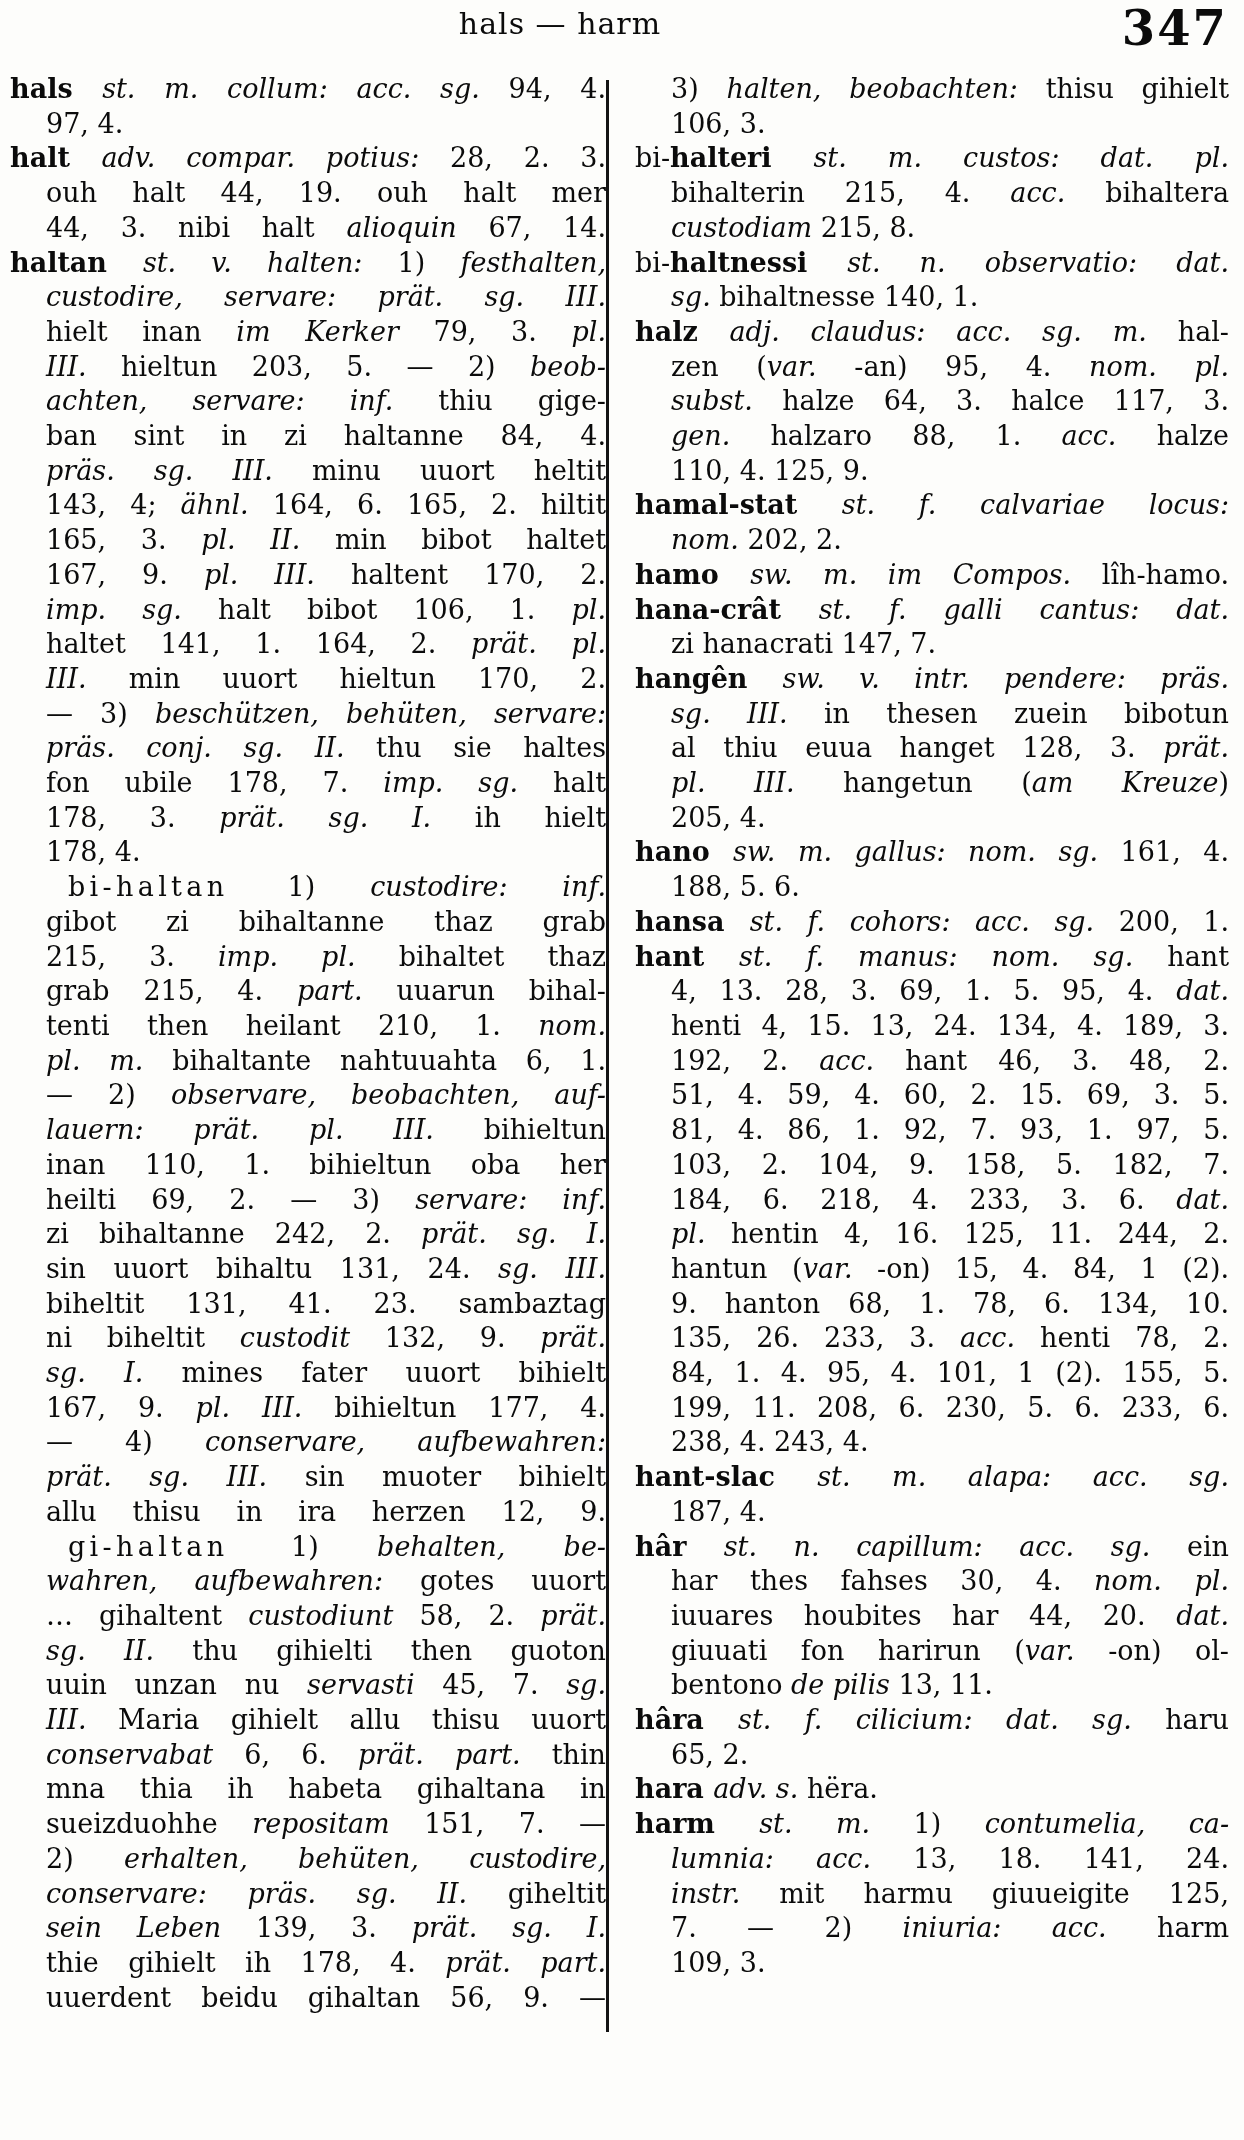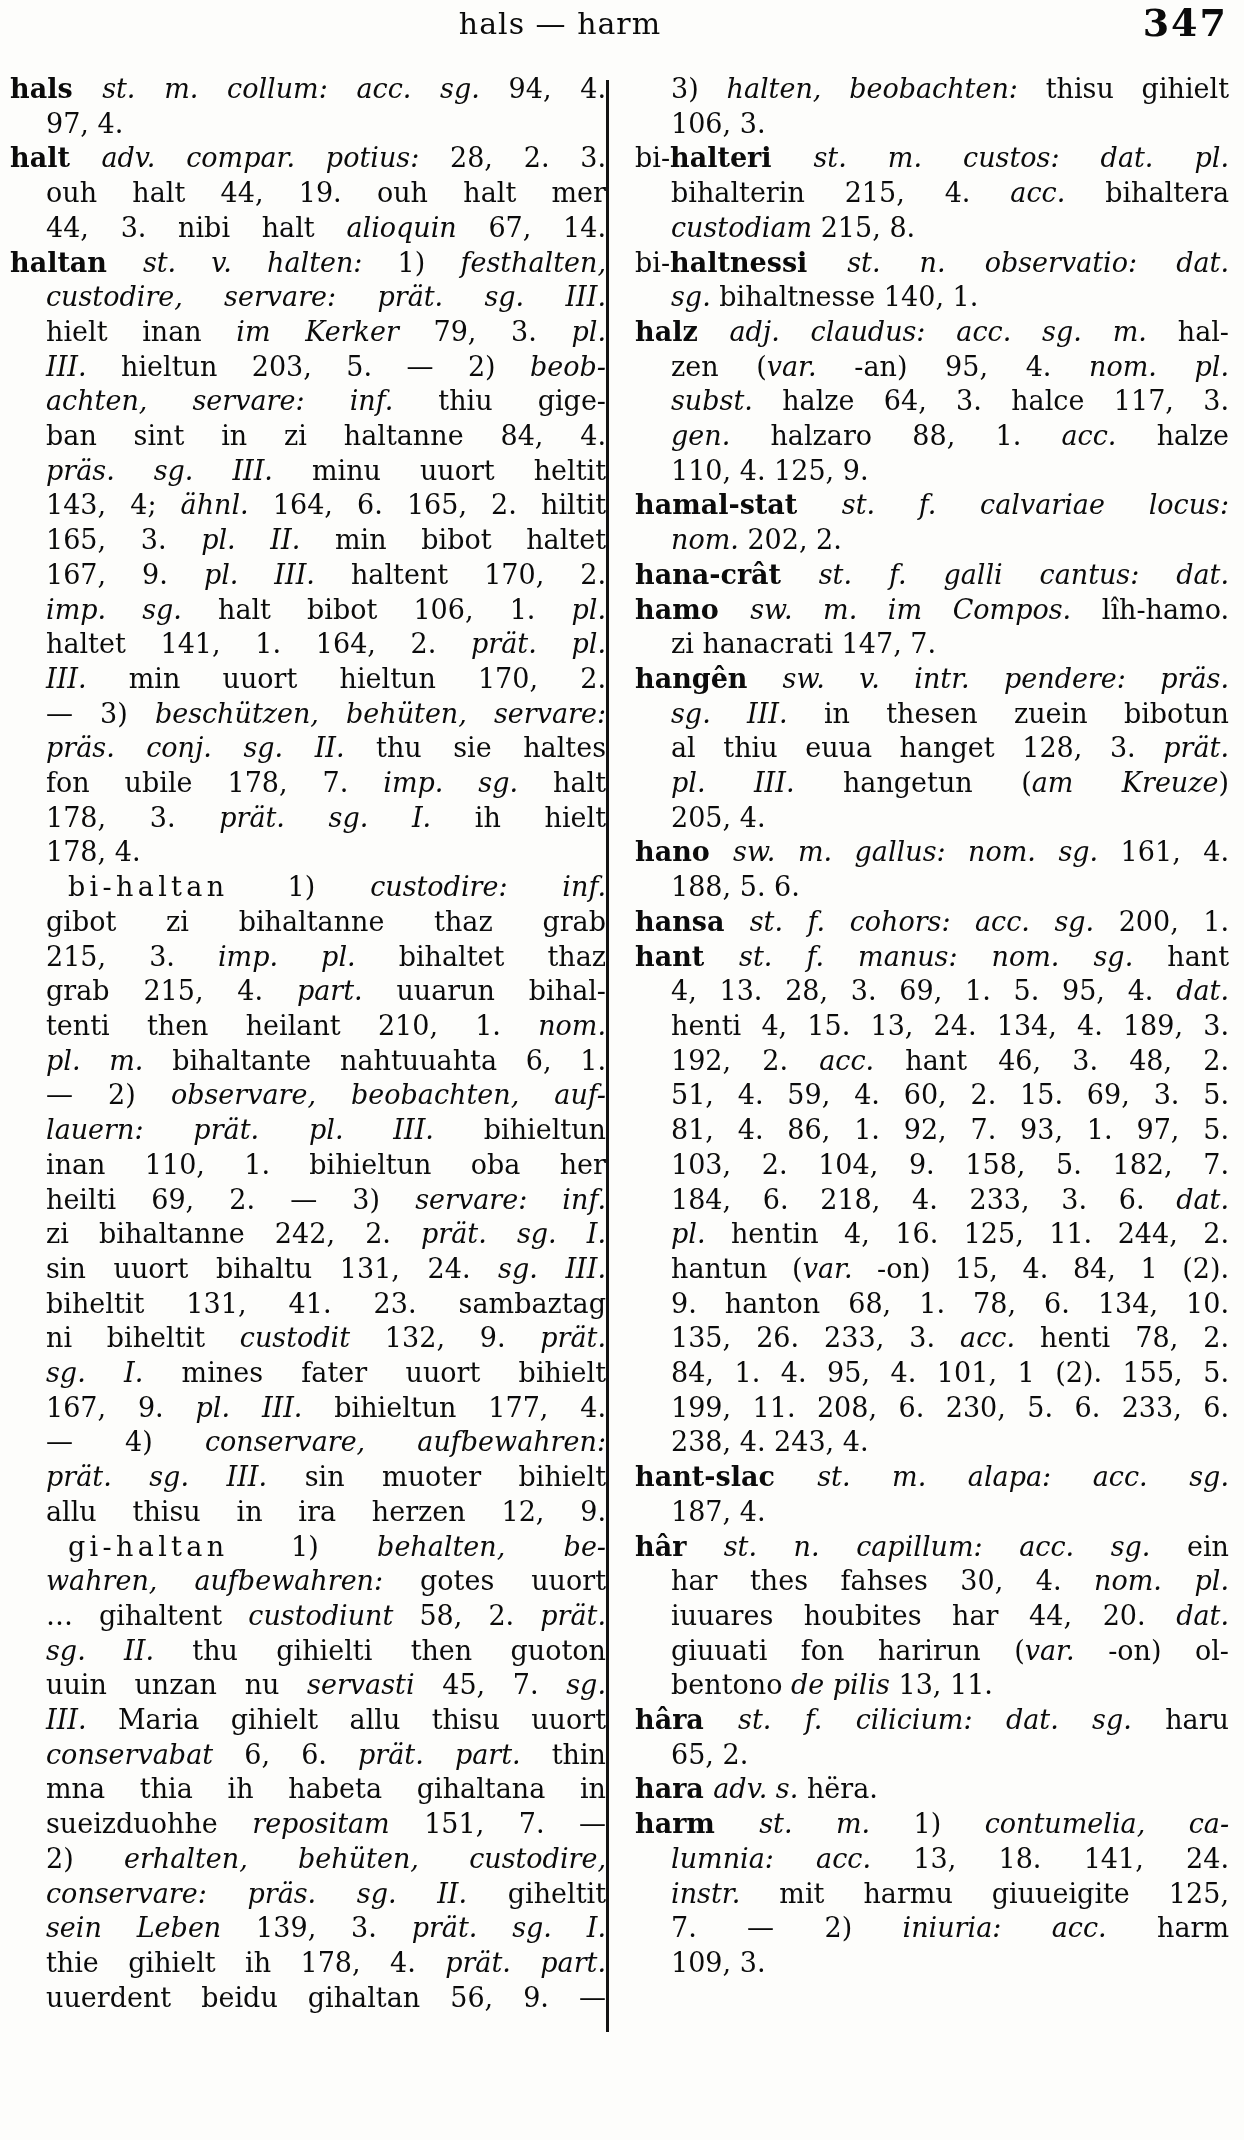--- a/index.html
+++ b/index.html
@@ -14,21 +14,21 @@
   }
   .header { position:relative; height:72px; padding-top:6px; }
   .running-head {
     width:1120px;
     text-align:center;
     font-size:30px;
     letter-spacing:1px;
   }
   .page-num {
     position:absolute; top:0px; right:16px;
-    font-size:38px; font-weight:700; letter-spacing:2px;
+    font-size:48px; font-weight:700; letter-spacing:2px;
   }
   .bodycols { display:flex; padding-left:10px; padding-right:4px; }
   .col {
     width:596px;
     font-size:27px;
     line-height:34.7px;
   }
   .col-right { width:620px; padding-left:26px; }
   .divider {
     width:3px; background:#131313;
@@ -118,22 +118,22 @@
         <div class="ln ind1"><span class="seg-i">custodiam </span><span class="seg-r">215, 8.</span></div>
         <div class="ln ind0 just"><span class="seg-r">bi-</span><span class="seg-b">haltnessi </span><span class="seg-i">st. n. observatio: dat.</span></div>
         <div class="ln ind1"><span class="seg-i">sg. </span><span class="seg-r">bihaltnesse 140, 1.</span></div>
         <div class="ln ind0 just"><span class="seg-b">halz </span><span class="seg-i">adj. claudus: acc. sg. m. </span><span class="seg-r">hal-</span></div>
         <div class="ln ind1 just"><span class="seg-r">zen (</span><span class="seg-i">var. </span><span class="seg-r">-an) 95, 4. </span><span class="seg-i">nom. pl.</span></div>
         <div class="ln ind1 just"><span class="seg-i">subst. </span><span class="seg-r">halze 64, 3. halce 117, 3.</span></div>
         <div class="ln ind1 just"><span class="seg-i">gen. </span><span class="seg-r">halzaro 88, 1. </span><span class="seg-i">acc. </span><span class="seg-r">halze</span></div>
         <div class="ln ind1"><span class="seg-r">110, 4. 125, 9.</span></div>
         <div class="ln ind0 just"><span class="seg-b">hamal-stat </span><span class="seg-i">st. f. calvariae locus:</span></div>
         <div class="ln ind1"><span class="seg-i">nom. </span><span class="seg-r">202, 2.</span></div>
+        <div class="ln ind0 just"><span class="seg-b">hamo </span><span class="seg-i">sw. m. im Compos. </span><span class="seg-r">lîh-hamo.</span></div>
         <div class="ln ind0 just"><span class="seg-b">hana-crât </span><span class="seg-i">st. f. galli cantus: dat.</span></div>
-        <div class="ln ind0 just"><span class="seg-b">hamo </span><span class="seg-i">sw. m. im Compos. </span><span class="seg-r">lîh-hamo.</span></div>
         <div class="ln ind1"><span class="seg-r">zi hanacrati 147, 7.</span></div>
         <div class="ln ind0 just"><span class="seg-b">hangên </span><span class="seg-i">sw. v. intr. pendere: präs.</span></div>
         <div class="ln ind1 just"><span class="seg-i">sg. III. </span><span class="seg-r">in thesen zuein bibotun</span></div>
         <div class="ln ind1 just"><span class="seg-r">al thiu euua hanget 128, 3. </span><span class="seg-i">prät.</span></div>
         <div class="ln ind1 just"><span class="seg-i">pl. III. </span><span class="seg-r">hangetun (</span><span class="seg-i">am Kreuze</span><span class="seg-r">)</span></div>
         <div class="ln ind1"><span class="seg-r">205, 4.</span></div>
         <div class="ln ind0 just"><span class="seg-b">hano </span><span class="seg-i">sw. m. gallus: nom. sg. </span><span class="seg-r">161, 4.</span></div>
         <div class="ln ind1"><span class="seg-r">188, 5. 6.</span></div>
         <div class="ln ind0 just"><span class="seg-b">hansa </span><span class="seg-i">st. f. cohors: acc. sg. </span><span class="seg-r">200, 1.</span></div>
         <div class="ln ind0 just"><span class="seg-b">hant </span><span class="seg-i">st. f. manus: nom. sg. </span><span class="seg-r">hant</span></div>

